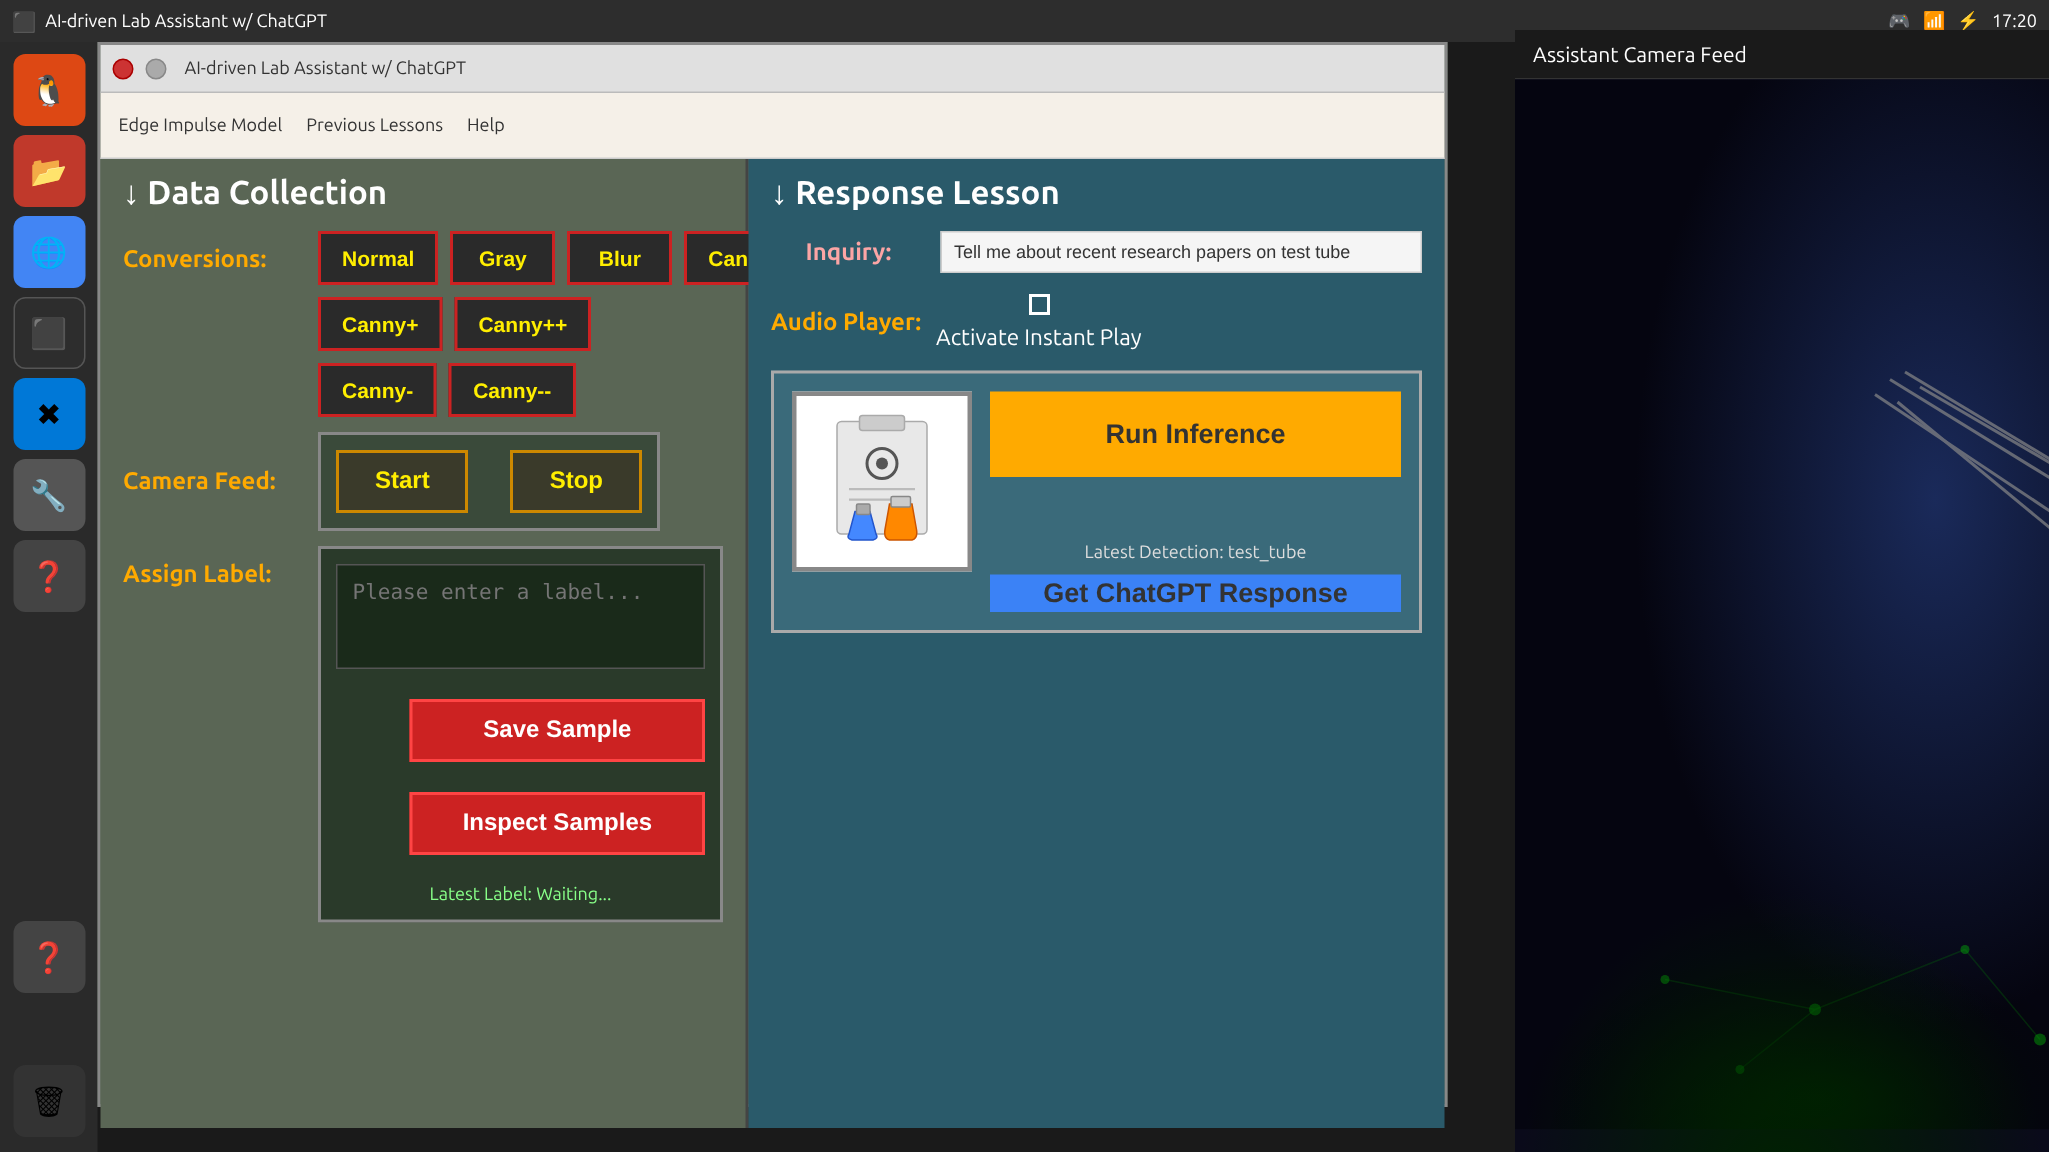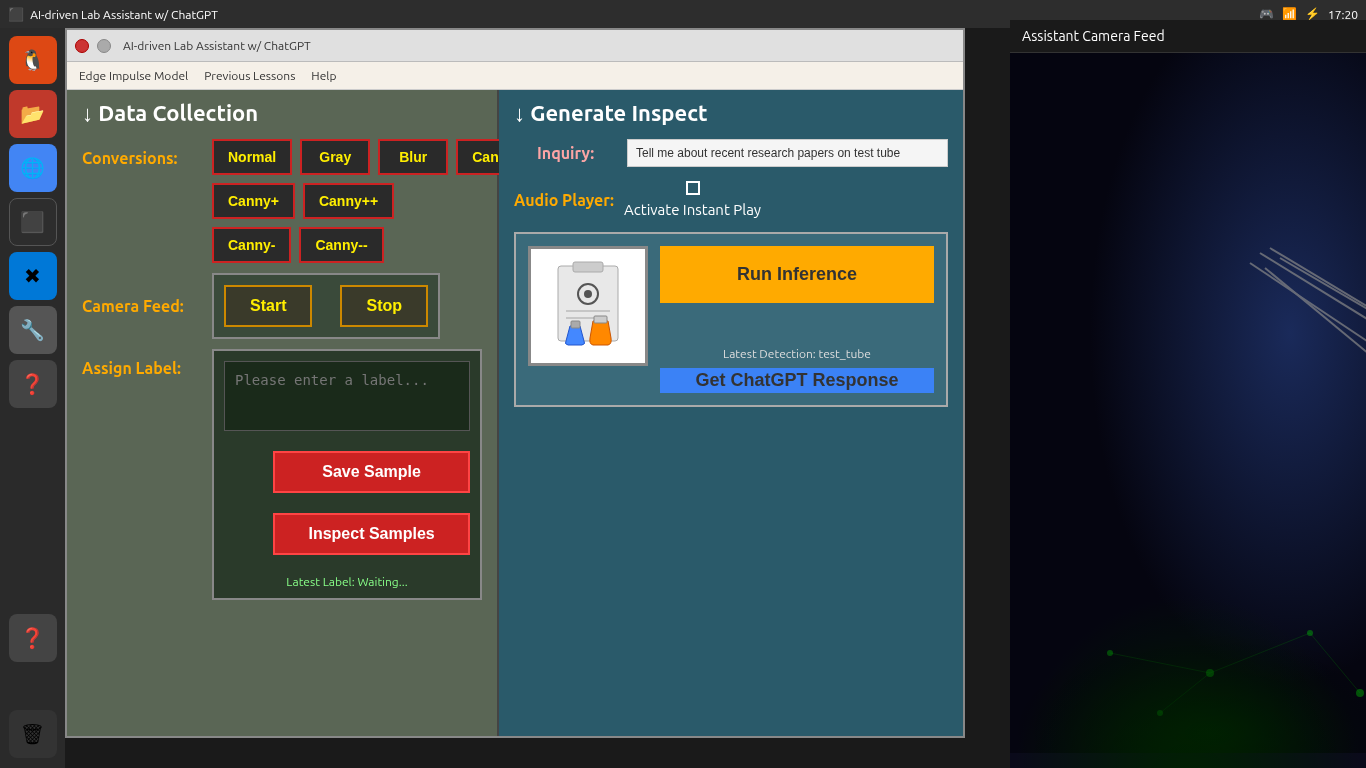--- a/index.html
+++ b/index.html
@@ -22,21 +22,21 @@
     }
     .title-bar {
       height: 32px; background: #e0e0e0; display: flex; align-items: center; gap: 8px; padding: 0 8px;
       border-bottom: 1px solid #bbb;
     }
     .title-bar-close { width: 14px; height: 14px; background: #cc3333; border-radius: 50%; border: 1px solid #aa0000; }
     .title-bar-min { width: 14px; height: 14px; background: #aaa; border-radius: 50%; border: 1px solid #888; }
     .title-bar-text { font-size: 12px; color: #333; margin-left: 4px; }
 
     .menu-bar {
-      height: 28px; background: #f5f0e8; display: flex; align-items: center; gap: 16px; padding: 0 12px;
+      height: 44px; background: #f5f0e8; display: flex; align-items: center; gap: 16px; padding: 0 12px;
       border-bottom: 1px solid #ccc; font-size: 12px; color: #333;
     }
     .menu-item { cursor: pointer; }
 
     
     .main-content {
       display: flex; height: calc(100% - 60px);
     }
 
     
@@ -251,21 +251,21 @@
           <textarea class="label-input" placeholder="Please enter a label..." style=""></textarea>
           <button class="save-btn">Save Sample</button>
           <button class="inspect-btn">Inspect Samples</button>
           <span class="latest-label">Latest Label: Waiting...</span>
         </div>
       </div>
     </div>
 
     <div class="right-panel">
       <div class="section-title">
-        <span>↓ Generate Inspect</span>
+        <span>↓ Response Lesson</span>
       </div>
 
       <div class="inquiry-row">
         <span class="inquiry-label">Inquiry:</span>
         <input class="inquiry-input" type="text" value="Tell me about recent research papers on test tube" style="">
       </div>
 
       <div class="audio-row">
         <span class="audio-label">Audio Player:</span>
         <div class="audio-checkbox">

